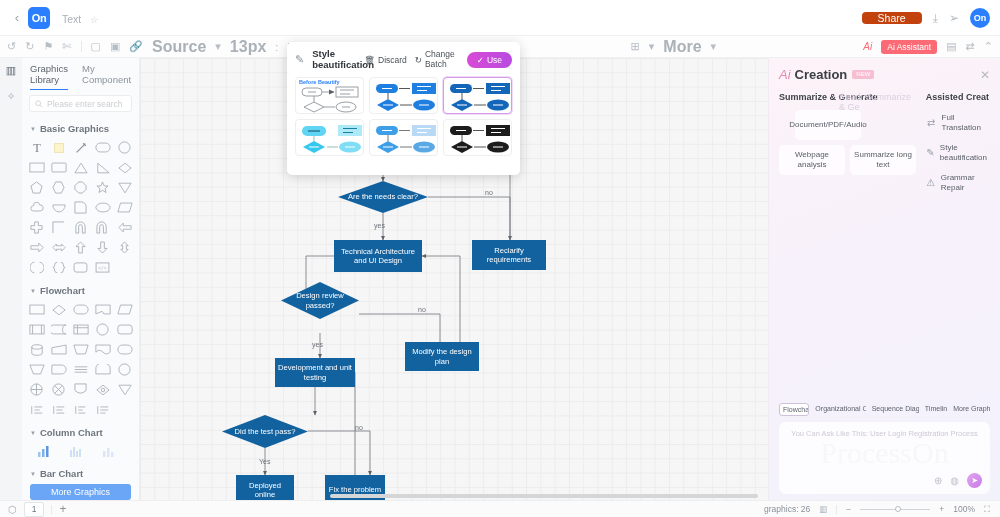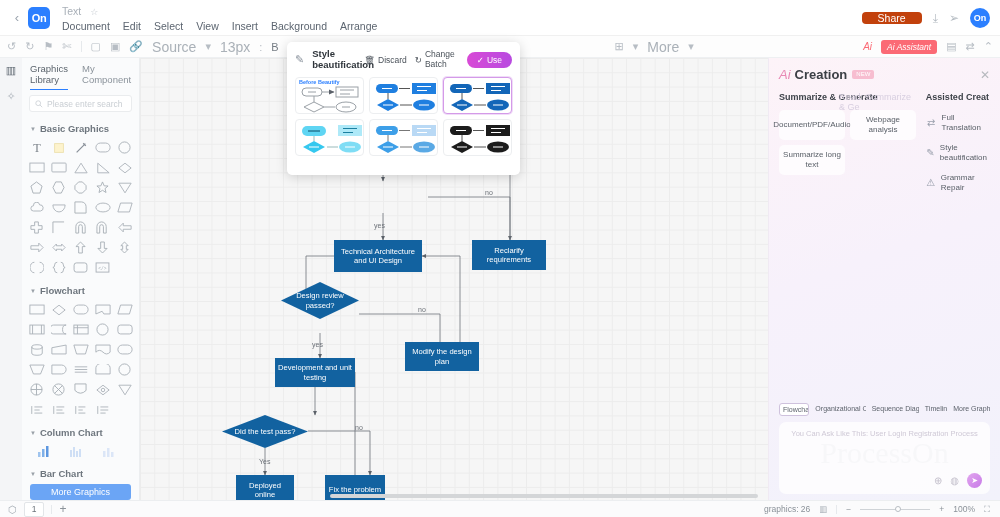--- a/index.html
+++ b/index.html
@@ -55,27 +55,27 @@
   
   .toolbar {
     position: absolute; top: 36px; left: 0; width: 1000px; height: 22px;
     background: #fdfdfd; border-bottom: 1px solid #eef0f2;
     display: flex; align-items: center; gap: 9px; padding: 0 7px;
     font-size: 10px; color: #c3c8ce;
   }
   .tb { cursor: pointer; color: #b7bdc4; font-size: 11px; }
   .tb.dark { color: #767d85; }
   .tb-sep { width: 1px; height: 11px; background: #e6e9ec; }
-  .tb-src { color: #aab1b8; font-size: 14px; }
+  .tb-src { color: #aab1b8; font-size: 16px; font-weight: bold; }
   .tb-right {
     margin-left: auto; display: flex; align-items: center; gap: 9px;
   }
   .ai-assist-btn {
     background: #fb6a75; color: #fff; font-size: 8.5px;
-    padding: 2px 6px; border-radius: 3px; cursor: pointer; white-space: nowrap; font-style: italic;
+    padding: 2px 6px; border-radius: 3px; cursor: pointer; white-space: nowrap;
   }
   .ai-mark { color: #fb6a75; font-size: 10px; font-style: italic; }
 
   
   .sidebar {
     position: absolute; top: 58px; left: 0; width: 140px; bottom: 17px;
     background: #fafbfc; border-right: 1px solid #eceef0; overflow: hidden;
   }
   .rail {
     position: absolute; left: 0; top: 0; width: 22px; bottom: 0;
@@ -202,21 +202,21 @@
   .ai-col-title { font-size: 9px; font-weight: bold; color: #3d4249; margin-bottom: 6px; }
   .ai-col-title.ghost { color: #d8cfe0; font-weight: normal; position: absolute; }
   .ai-title-wrap { position: relative; height: 12px; }
   .ai-cards { display: flex; flex-wrap: wrap; gap: 5px; }
   .ai-card {
     background: rgba(255,255,255,0.72); border-radius: 5px;
     min-height: 30px; font-size: 8px; color: #5a6068;
     display: flex; align-items: center; justify-content: center;
     text-align: center; padding: 3px 4px; cursor: pointer; line-height: 1.25;
   }
-  .ai-card.c1 { width: 66px; }
+  .ai-card.c1 { width: 66px; margin-left: 16px; }
   .ai-card.c2 { width: 66px; }
   .ai-card.c3 { width: 66px; }
   .ai-item {
     display: flex; align-items: center; gap: 5px; height: 30px; cursor: pointer;
     font-size: 8px; color: #5a6068; line-height: 1.2;
   }
   .ai-item .ico { color: #9aa0ad; font-size: 10px; width: 12px; text-align: center; }
   .ai-bottom { position: absolute; left: 0; right: 0; bottom: 6px; padding: 0 10px; }
   .chips { display: flex; gap: 3px; font-size: 7px; margin-bottom: 6px; }
   .chip {
@@ -272,29 +272,20 @@
 
 <div class="app">
 
   <div class="header">
     <div class="back-arrow">‹</div>
     <div class="logo-badge">On</div>
     <div class="title-block">
       <div class="doc-title-row">
         <span class="doc-title">Text</span>
         <span class="star-icon">☆</span>
-      </div>
-      <div class="menubar">
-        <span>Document</span>
-        <span>Edit</span>
-        <span>Select</span>
-        <span>View</span>
-        <span>Insert</span>
-        <span>Background</span>
-        <span>Arrange</span>
       </div>
     </div>
     <div class="header-right">
       <button class="share-btn">Share</button>
       <span class="hicon">⤓</span>
       <span class="hicon">➢</span>
       <span class="avatar">On</span>
     </div>
   </div>
 
@@ -778,20 +769,26 @@
           <path d="M175,329 L175,357" marker-end="url(#ah)"></path>
 
           <path d="M168,373 L230,373 L230,417" marker-end="url(#ah)"></path>
 
           <path d="M215,417 L215,314 L195,314" marker-end="url(#ah)"></path>
 
           <path d="M125,390 L125,417" marker-end="url(#ah)"></path>
         </g>
       </svg>
 
+      <div class="dia" style="left:198px;top:123px;width:90px;height:32px">
+        <svg viewBox="0 0 90 32" width="90" height="32">
+            <polygon points="45,0 90,16 45,32 0,16" fill="#1262a0"></polygon>
+          </svg>
+        <div class="dia-label">Are the needs clear?</div>
+      </div>
 
       <div class="node" style="left:194px;top:182px;width:88px;height:32px">Technical Architecture and UI Design</div>
 
       <div class="node" style="left:332px;top:182px;width:74px;height:30px">Reclarify requirements</div>
 
       <div class="dia" style="left:141px;top:224px;width:78px;height:37px">
         <svg viewBox="0 0 78 37" width="78" height="37">
             <polygon points="39,0 78,18.5 39,37 0,18.5" fill="#1262a0"></polygon>
           </svg>
         <div class="dia-label">Design review passed?</div>

